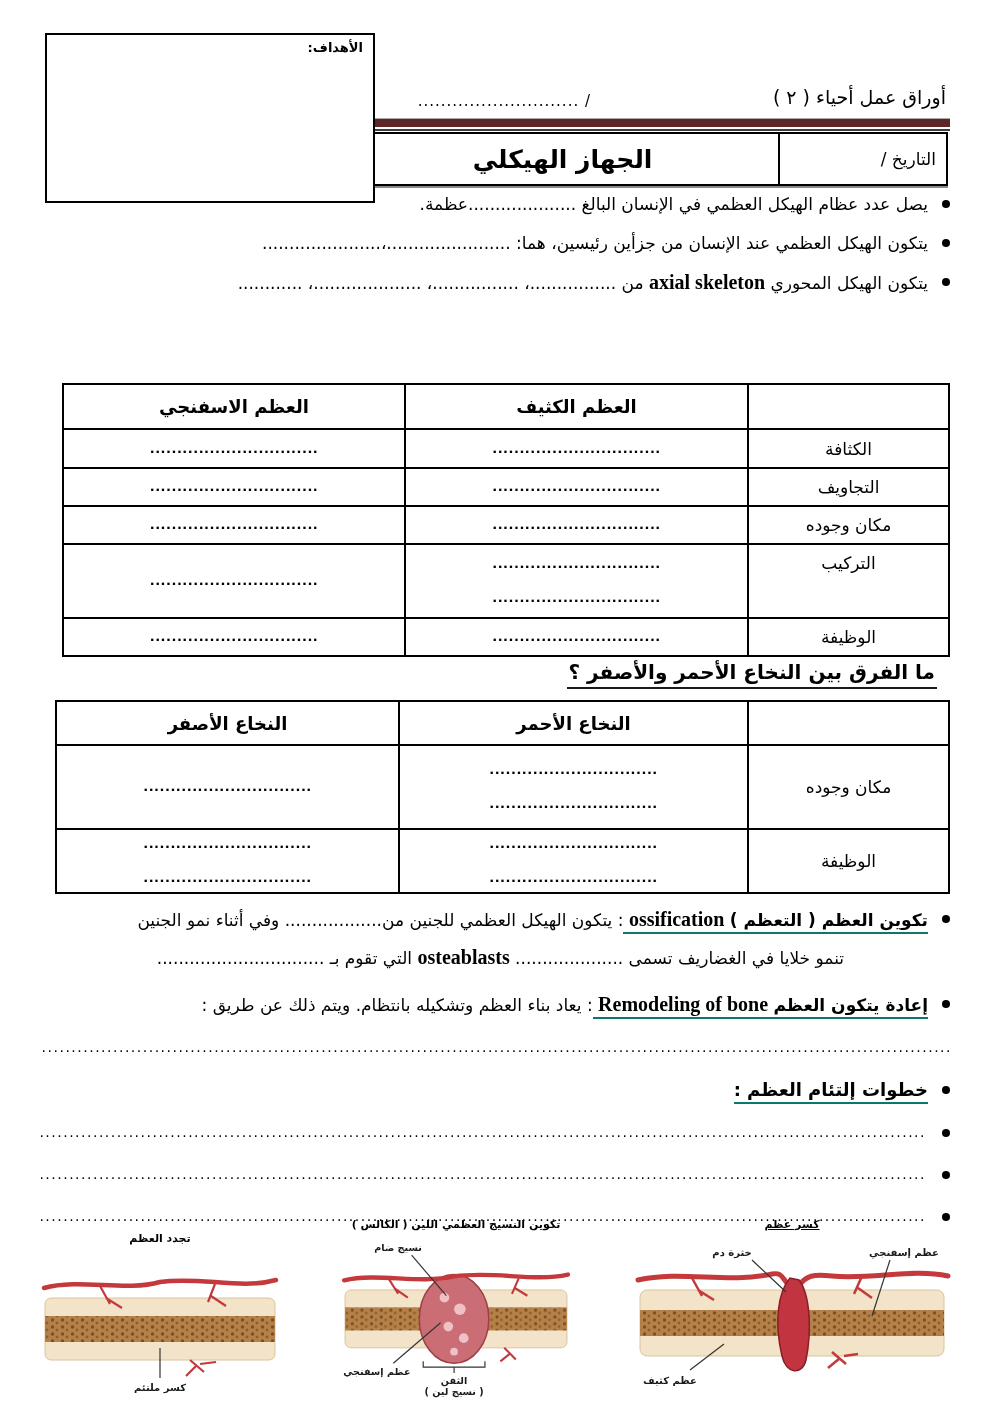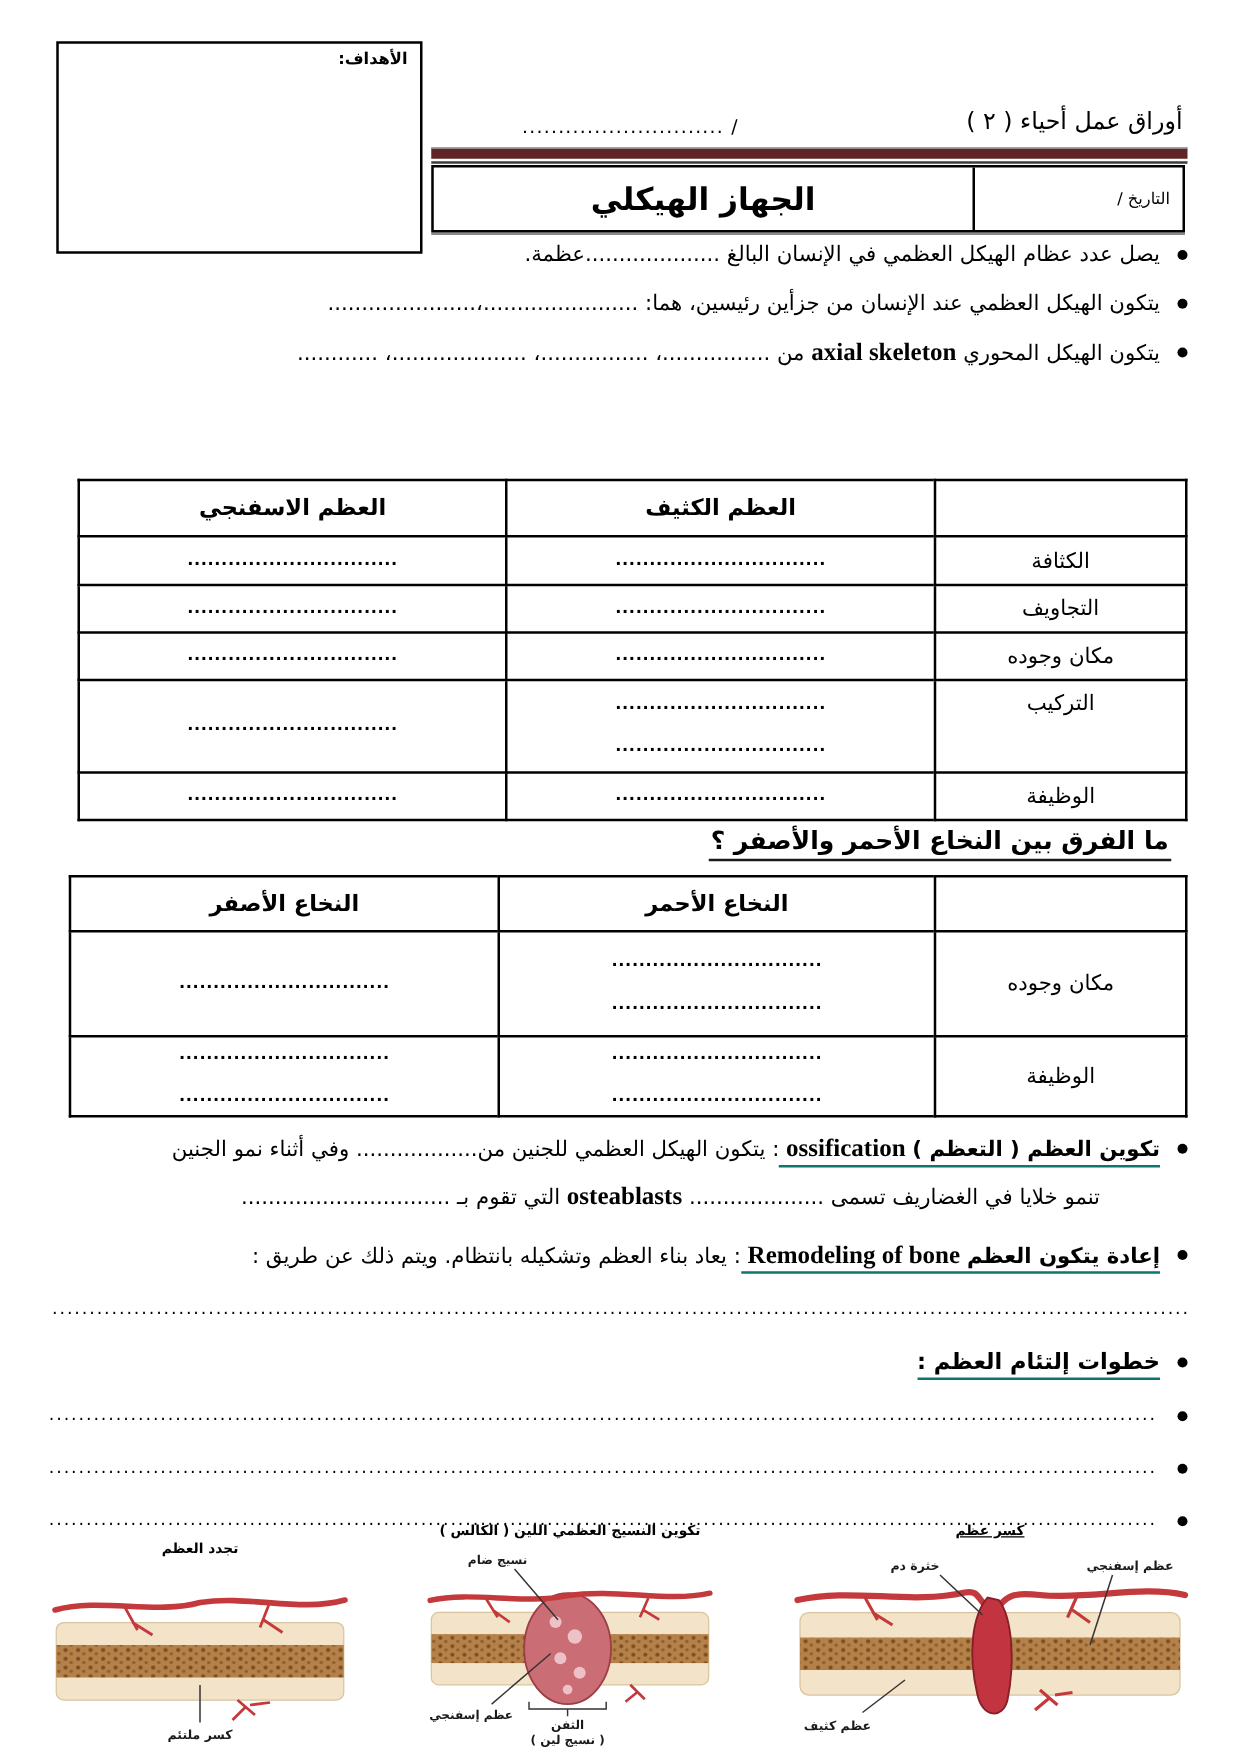--- a/index.html
+++ b/index.html
@@ -2,33 +2,33 @@
 <html lang="ar" dir="rtl"><head>
 <meta charset="utf-8">
 <style>
   html,body{margin:0;padding:0;background:#fff;}
   #page{
     position:relative;width:992px;height:1403px;background:#ffffff;
     font-family:"DejaVu Sans",sans-serif;color:#000;direction:rtl;overflow:hidden;
   }
   
   .objectives-box{
-    position:absolute;left:45px;top:33px;width:293px;height:170px;
+    position:absolute;left:45px;top:33px;width:330px;height:170px;
     border:2px solid #000;background:#fff;z-index:5;box-sizing:border-box;
   }
   .objectives-box .lbl{font-weight:bold;font-size:13px;padding:5px 10px 0 0;text-align:right;}
   .course-title{position:absolute;top:86px;right:46px;font-size:19px;}
   .name-line{position:absolute;top:92px;left:365px;width:226px;font-size:15px;direction:rtl;text-align:right;letter-spacing:1px;}
   .maroon-bar{position:absolute;left:345px;top:118px;width:605px;height:8px;border-top:1px solid #aaa;}
   .maroon-underline{position:absolute;left:345px;top:129px;width:605px;height:2px;background:#3c3c3c;}
   .title-table{
     position:absolute;left:345px;top:132px;width:603px;height:54px;
     border:2px solid #000;box-shadow:0 2px 0 #8a8a8a;display:flex;box-sizing:border-box;background:#fff;
   }
-  .date-cell{width:168px;border-left:2px solid #000;display:flex;align-items:center;font-size:13px;padding-right:10px;box-sizing:border-box;}
+  .date-cell{width:168px;border-left:2px solid #000;display:flex;align-items:center;font-size:17px;padding-right:10px;box-sizing:border-box;}
   .doc-title-cell{flex:1;display:flex;align-items:center;justify-content:center;font-size:25px;font-weight:bold;border-radius:22px;}
   
   .blt{position:relative;padding-right:24px;font-size:17px;line-height:24px;}
   .blt .dotmark{position:absolute;right:2px;top:8px;width:8px;height:8px;border-radius:50%;background:#000;}
   .en{font-family:"Liberation Serif","DejaVu Serif",serif;font-weight:bold;font-size:20px;direction:ltr;unicode-bidi:embed;}
   .intro{position:absolute;right:40px;left:40px;top:192px;}
   .intro .blt{margin-bottom:15px;}
   .qtitle{position:absolute;right:55px;font-size:20px;font-weight:bold;border-bottom:2px solid #1a1a1a;padding:0 2px 3px 2px;}
   
   table.cmp{border-collapse:collapse;table-layout:fixed;background:#fff;position:absolute;}
@@ -36,21 +36,21 @@
   table.cmp th{font-size:18px;font-weight:bold;}
   td.rowlbl{font-size:17px;font-weight:normal;}
   .blank{font-size:13px;font-weight:bold;letter-spacing:.5px;color:#000;line-height:20px;}
   .blank+.blank{margin-top:14px;}
   #table1{left:62px;top:383px;width:886px;}
   #table2{left:55px;top:700px;width:893px;}
   
   .section{position:absolute;right:40px;left:40px;}
   .ugroup{border-bottom:2px solid #0f766e;padding-bottom:2px;}
   .lead{font-weight:bold;}
-  .indent2{margin-top:14px;margin-right:72px;font-size:17px;}
+  .indent2{margin-top:14px;margin-right:108px;font-size:17px;}
   .dotline{white-space:nowrap;overflow:hidden;font-size:14px;letter-spacing:1.5px;height:20px;}
   .steprow{position:relative;padding-right:26px;margin-top:22px;}
   .steprow .dotmark{position:absolute;right:2px;top:5px;width:8px;height:8px;border-radius:50%;background:#000;}
   
   .figures{position:absolute;left:40px;right:40px;top:1218px;height:180px;display:flex;direction:rtl;justify-content:space-between;}
   .fig{display:flex;flex-direction:column;align-items:center;}
   .fig .ftitle{font-size:11px;font-weight:bold;margin-bottom:3px;text-align:center;}
   .fig svg{display:block;}
   text.flabel{font-size:10px;font-weight:bold;fill:#1a1a1a;font-family:"DejaVu Sans",sans-serif;}
 </style>

